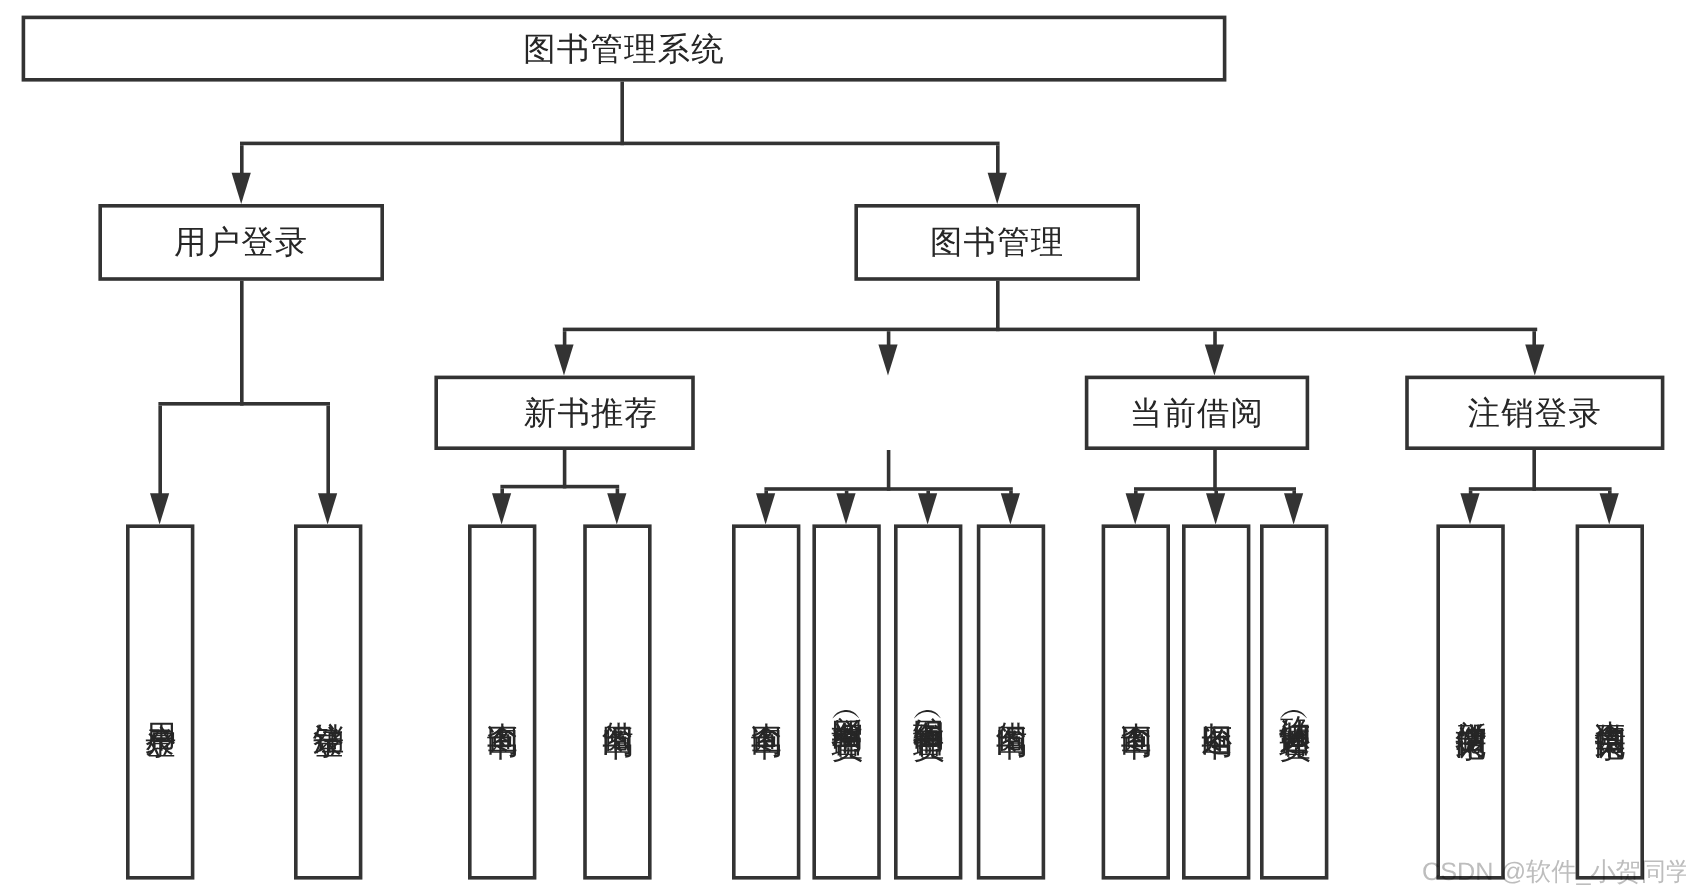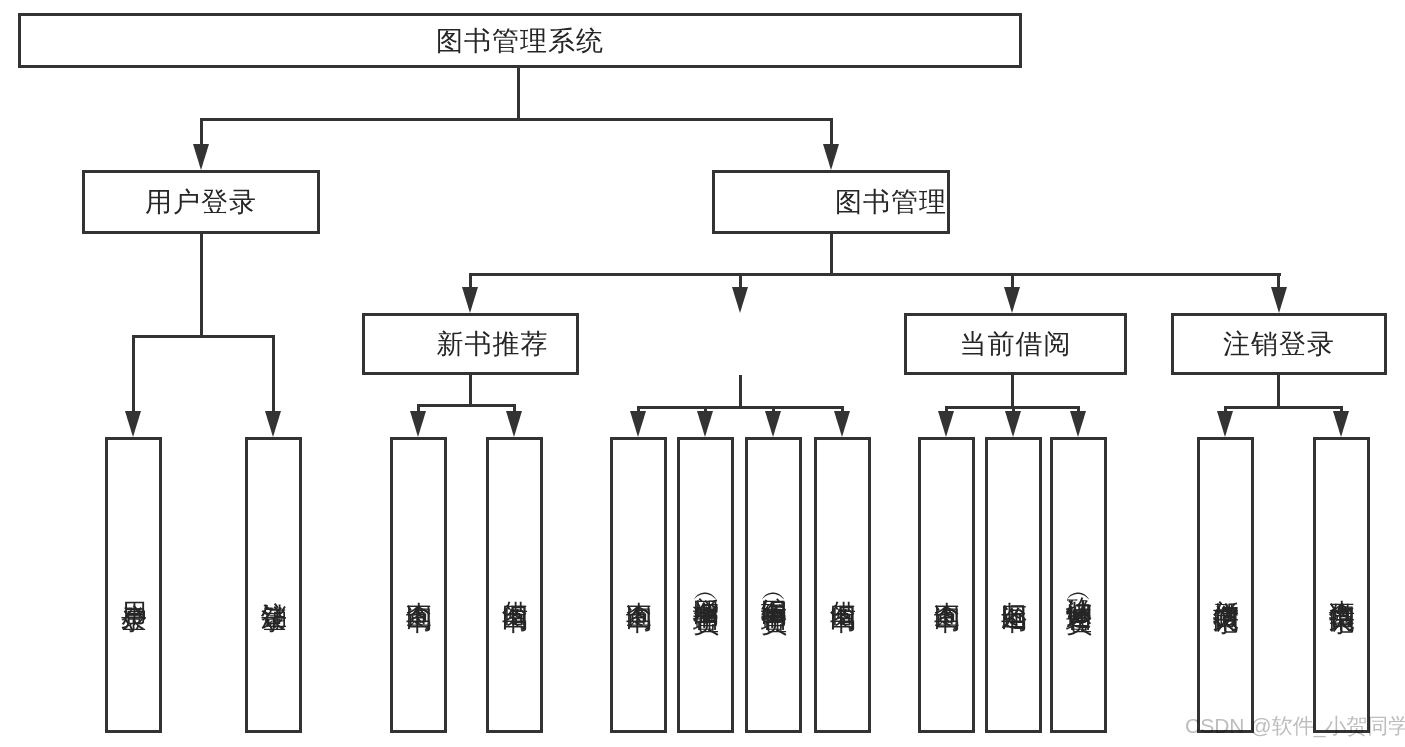--- a/index.html
+++ b/index.html
@@ -62,21 +62,21 @@
   <div class="v-line" style="left:517px;top:68px;height:53px;"></div>
   <div class="h-line" style="left:200px;top:118px;width:633px;"></div>
   <div class="v-line" style="left:200px;top:121px;height:26px;"></div>
   <div class="arrow" style="left:193px;top:144px;"></div>
   <div class="v-line" style="left:830px;top:121px;height:26px;"></div>
   <div class="arrow" style="left:823px;top:144px;"></div>
 
   <div class="box hbox" style="left:82px;top:170px;width:238px;height:64px;">
     <span>用户登录</span>
   </div>
-  <div class="box hbox" style="left:712px;top:170px;width:238px;height:64px;justify-content:flex-end;">
+  <div class="box hbox" style="left:712px;top:170px;width:238px;height:64px;">
     <span>图书管理</span>
   </div>
 
   <div class="v-line" style="left:200px;top:234px;height:104px;"></div>
   <div class="h-line" style="left:132px;top:335px;width:143px;"></div>
   <div class="v-line" style="left:132px;top:338px;height:75px;"></div>
   <div class="arrow" style="left:125px;top:411px;"></div>
   <div class="v-line" style="left:272px;top:338px;height:75px;"></div>
   <div class="arrow" style="left:265px;top:411px;"></div>
 
@@ -87,21 +87,21 @@
   <div class="v-line" style="left:739px;top:276px;height:14px;"></div>
   <div class="arrow" style="left:732px;top:287px;"></div>
   <div class="v-line" style="left:1011px;top:276px;height:14px;"></div>
   <div class="arrow" style="left:1004px;top:287px;"></div>
   <div class="v-line" style="left:1277px;top:276px;height:14px;"></div>
   <div class="arrow" style="left:1271px;top:287px;"></div>
 
   <div class="box hbox" style="left:362px;top:313px;width:217px;height:62px;padding-left:44px;">
     <span>新书推荐</span>
   </div>
-  <div class="box hbox" style="left:904px;top:313px;width:223px;height:62px;">
+  <div class="box hbox" style="left:904px;top:313px;width:187px;height:62px;">
     <span>当前借阅</span>
   </div>
   <div class="box hbox" style="left:1171px;top:313px;width:216px;height:62px;">
     <span>注销登录</span>
   </div>
 
   <div class="v-line" style="left:469px;top:375px;height:32px;"></div>
   <div class="h-line" style="left:417px;top:404px;width:99px;"></div>
   <div class="v-line" style="left:417px;top:407px;height:8px;"></div>
   <div class="arrow" style="left:410px;top:411px;"></div>

